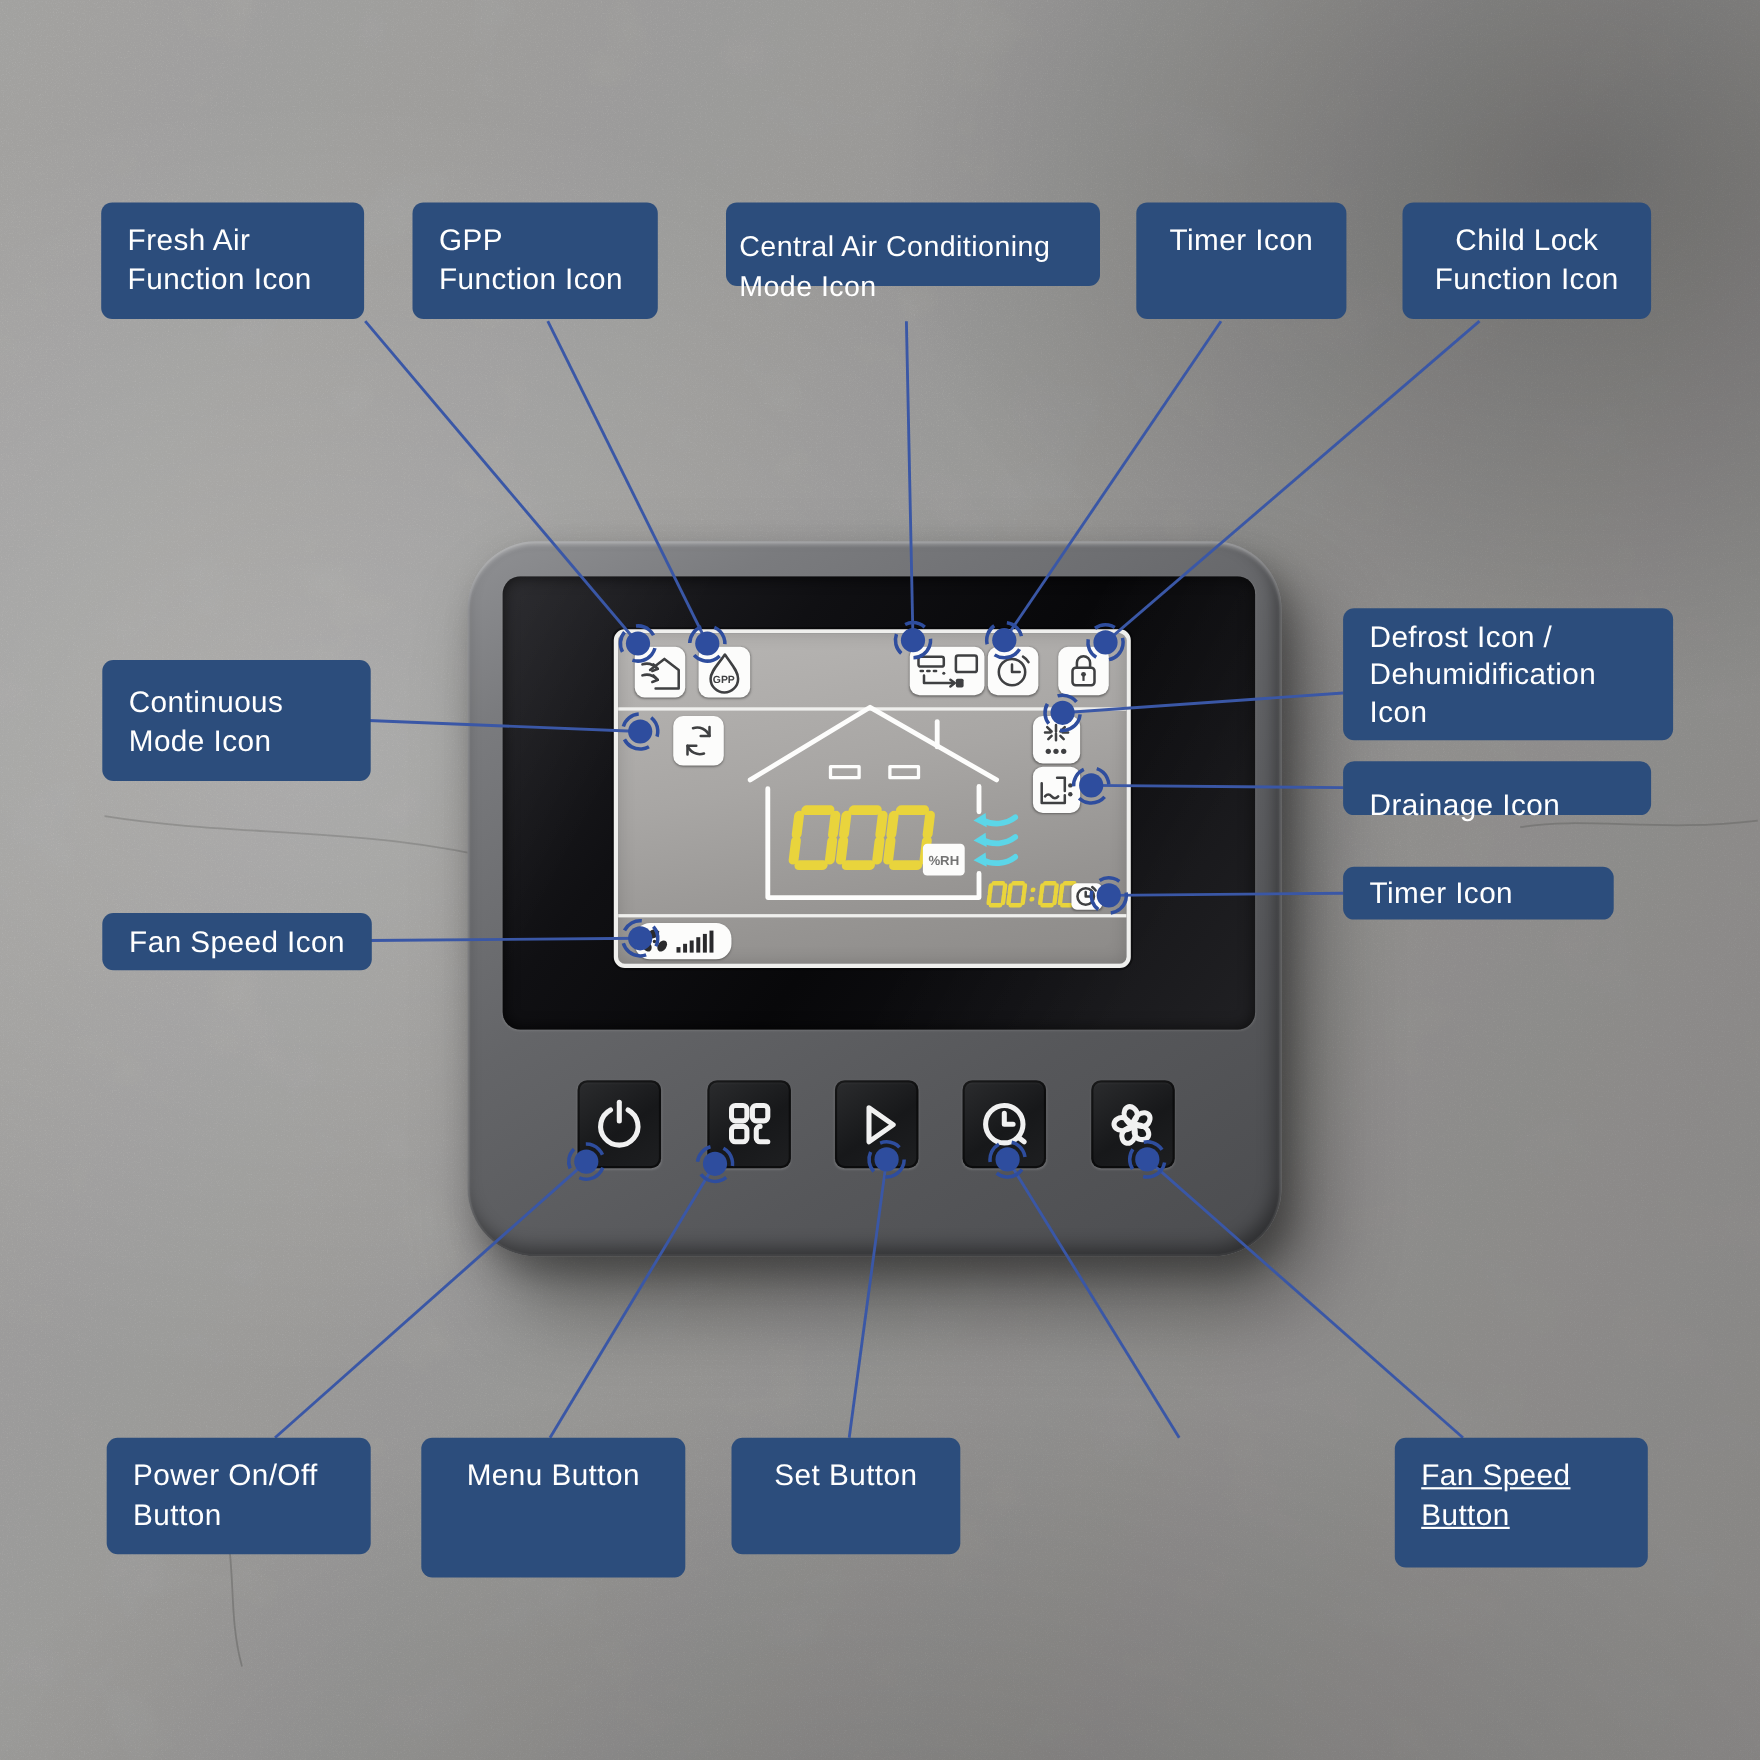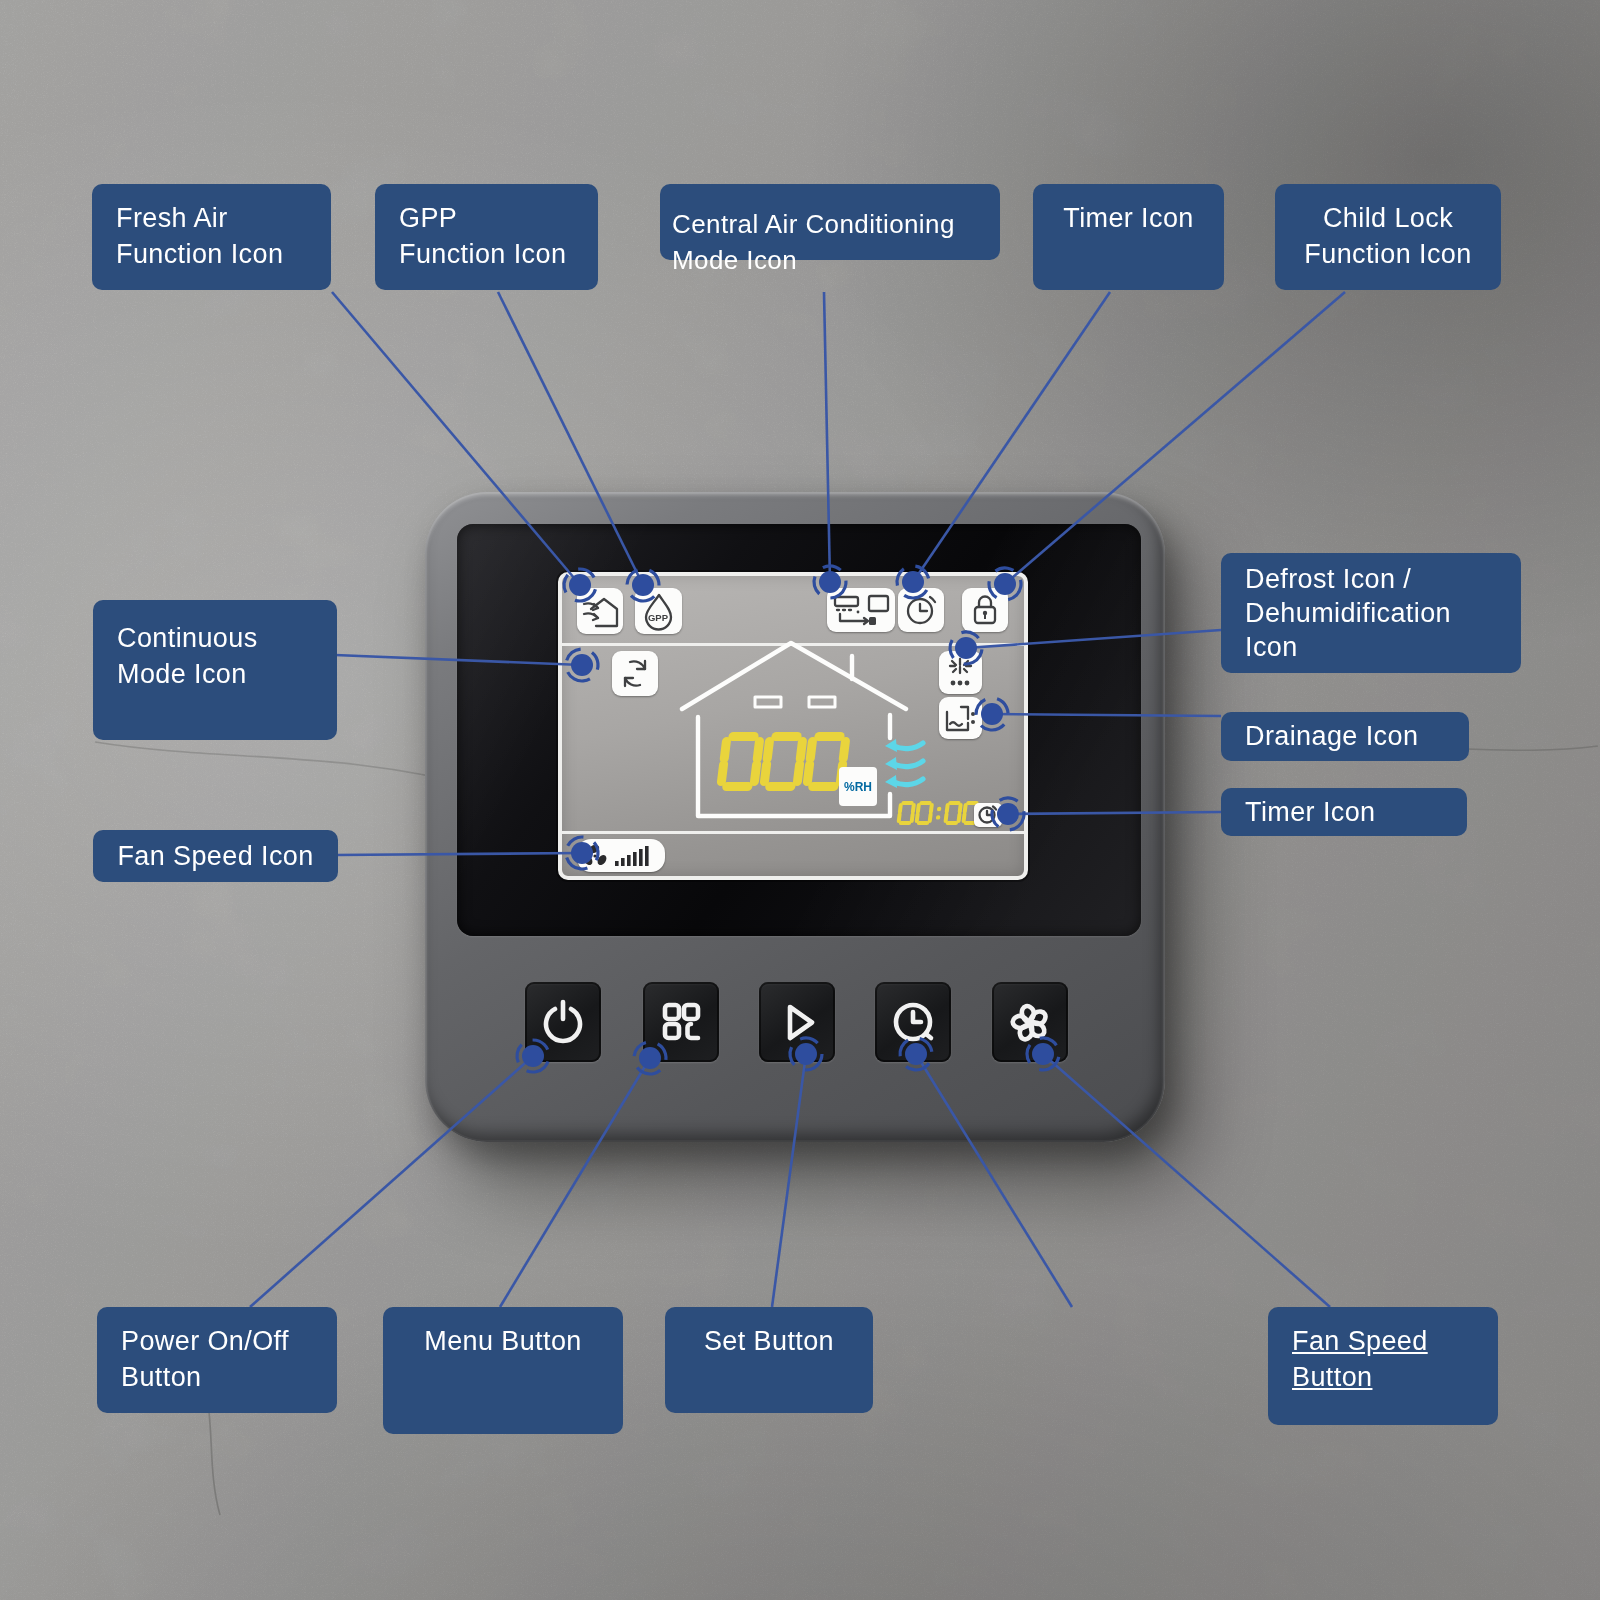--- a/index.html
+++ b/index.html
@@ -30,44 +30,44 @@
     background:linear-gradient(168deg,#b8b6b4 0%,#a8a6a4 42%,#969492 76%,#8c8a88 100%);
     box-shadow:0 0 0 2px rgba(0,0,0,.35),inset 0 0 16px rgba(0,0,0,.16);}
   .lcd-div{position:absolute;left:562px;width:462px;height:3px;background:#efefed;}
 
   .wicon{position:absolute;display:flex;align-items:center;justify-content:center;
     background:#fcfcfb;border-radius:9px;box-shadow:0 1px 2px rgba(0,0,0,.35);}
   .wicon svg{display:block;}
   .glyph{stroke:#3f4042;fill:none;stroke-width:2.3;stroke-linecap:round;stroke-linejoin:round;}
   .glyphf{fill:#3f4042;stroke:none;}
 
-  .rh-box{position:absolute;left:839px;top:767px;width:38px;height:39px;background:#fcfcfb;border-radius:4px;
-    color:#0369a1;font-size:12px;font-weight:bold;display:flex;align-items:center;justify-content:center;letter-spacing:0;}
+  .rh-box{position:absolute;left:839px;top:767px;width:38px;height:29px;background:#fcfcfb;border-radius:4px;
+    color:#737373;font-size:12px;font-weight:bold;display:flex;align-items:center;justify-content:center;letter-spacing:0;}
 
   
   .btn{position:absolute;top:982px;width:76px;height:80px;border-radius:9px;
     background:linear-gradient(145deg,#2b2c2e 0%,#17181a 55%,#1e1f21 100%);
     box-shadow:inset 0 0 0 2px rgba(0,0,0,.55),inset 0 2px 3px rgba(255,255,255,.08),0 1px 2px rgba(255,255,255,.14);
     display:flex;align-items:center;justify-content:center;}
   .bglyph{stroke:#f1f1f1;fill:none;stroke-width:4.6;stroke-linecap:round;stroke-linejoin:round;}
 
   
   .co{position:absolute;background:#2c4d7c;border-radius:10px;color:#ffffff;
     font-size:27px;line-height:36px;font-weight:400;letter-spacing:.4px;
     white-space:pre-line;padding:16px 24px;}
   .co.center{text-align:center;}
   .co1{left:92px;top:184px;width:239px;height:106px;}
   .co2{left:375px;top:184px;width:223px;height:106px;}
   .co3{left:660px;top:184px;width:340px;height:76px;font-size:26px;padding:22px 12px;}
   .co4{left:1033px;top:184px;width:191px;height:106px;}
   .co5{left:1275px;top:184px;width:226px;height:106px;text-align:center;}
-  .co6{left:93px;top:600px;width:244px;height:140px;padding-top:20px;}
+  .co6{left:93px;top:600px;width:244px;height:110px;padding-top:20px;}
   .co7{left:93px;top:830px;width:245px;height:52px;padding:8px 0;}
   .co8{left:1221px;top:553px;width:300px;height:120px;padding:9px 24px;line-height:34px;}
-  .co9{left:1221px;top:712px;width:248px;height:49px;padding:6px 24px;}
+  .co9{left:1221px;top:692px;width:280px;height:49px;padding:22px 24px;}
   .co10{left:1221px;top:788px;width:246px;height:48px;padding:6px 24px;}
   .co11{left:97px;top:1307px;width:240px;height:106px;}
   .co12{left:383px;top:1307px;width:240px;height:127px;}
   .co13{left:665px;top:1307px;width:208px;height:106px;}
   .co14{left:947px;top:1307px;width:258px;height:106px;}
   .co15{left:1268px;top:1307px;width:230px;height:118px;text-decoration:underline;}
 
   .overlay{position:absolute;left:0;top:0;pointer-events:none;}
   .cline{stroke:#3a57a6;stroke-width:2.6;}
   .cdot{fill:#2e4d9e;}

